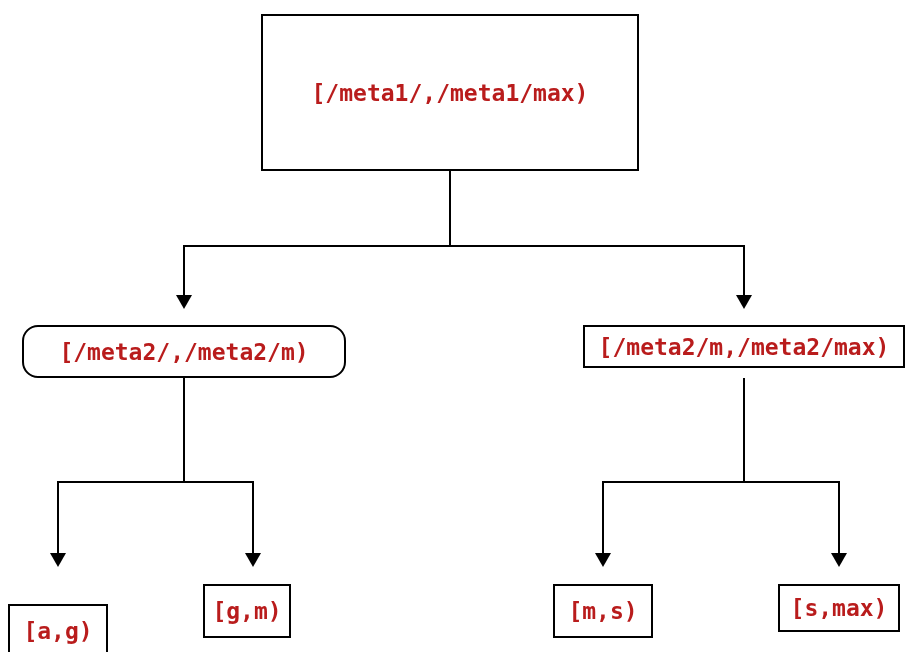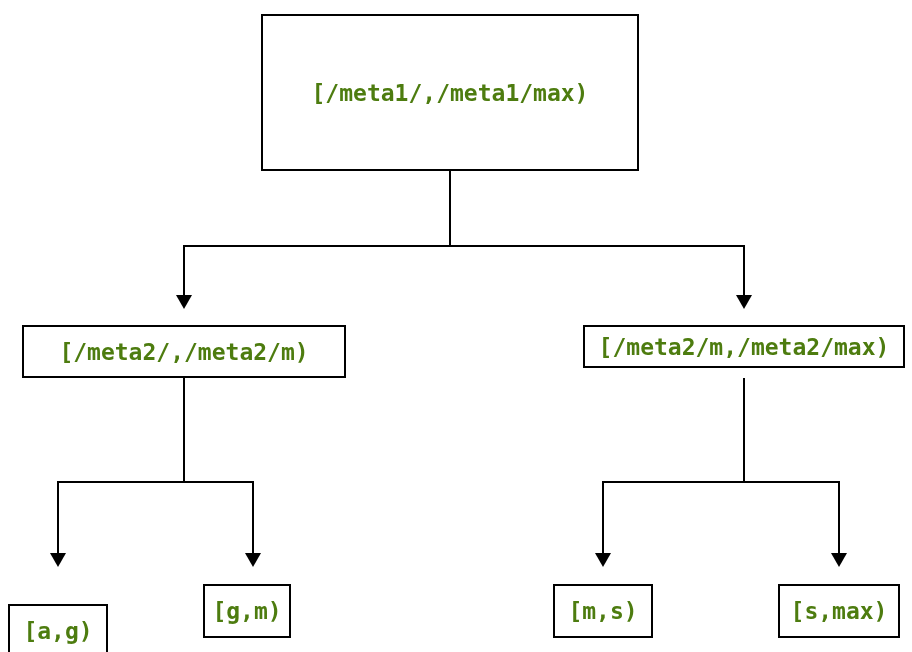--- a/index.html
+++ b/index.html
@@ -18,44 +18,44 @@
   .node {
     position: absolute;
     box-sizing: border-box;
     border: 2px solid #000000;
     background: #ffffff;
     display: flex;
     align-items: center;
     justify-content: center;
     font-weight: bold;
     font-size: 23px;
-    color: #4d7c0f;
+    color: #b91c1c;
     white-space: nowrap;
   }
   .edge {
     position: absolute;
     background: #000000;
   }
   .arrow {
     position: absolute;
     width: 0;
     height: 0;
     border-left: 8px solid transparent;
     border-right: 8px solid transparent;
     border-top: 14px solid #000000;
   }
 
   
   #node-root       { left: 261px; top: 14px;  width: 378px; height: 157px; }
-  #node-meta2-low  { left: 22px;  top: 325px; width: 324px; height: 53px; }
+  #node-meta2-low  { left: 22px;  top: 325px; width: 324px; height: 53px; border-radius: 16px; }
   #node-meta2-high { left: 583px; top: 325px; width: 322px; height: 43px; }
   #node-leaf-ag    { left: 8px;   top: 604px; width: 100px; height: 54px; text-align: center; }
   #node-leaf-gm    { left: 203px; top: 584px; width: 88px; height: 54px; }
   #node-leaf-ms    { left: 553px; top: 584px; width: 100px; height: 54px; }
-  #node-leaf-smax  { left: 778px; top: 584px; width: 122px; height: 54px; }
+  #node-leaf-smax  { left: 778px; top: 584px; width: 122px; height: 48px; }
 
   
   #edge-root-stem   { left: 449px; top: 171px; width: 2px;   height: 75px; }
   #edge-l1-bar      { left: 183px; top: 245px; width: 562px; height: 2px; }
   #edge-l1-drop-l   { left: 183px; top: 245px; width: 2px;   height: 50px; }
   #edge-l1-drop-r   { left: 743px; top: 245px; width: 2px;   height: 50px; }
   #arrow-l1-left    { left: 176px; top: 295px; }
   #arrow-l1-right   { left: 736px; top: 295px; }
 
   

